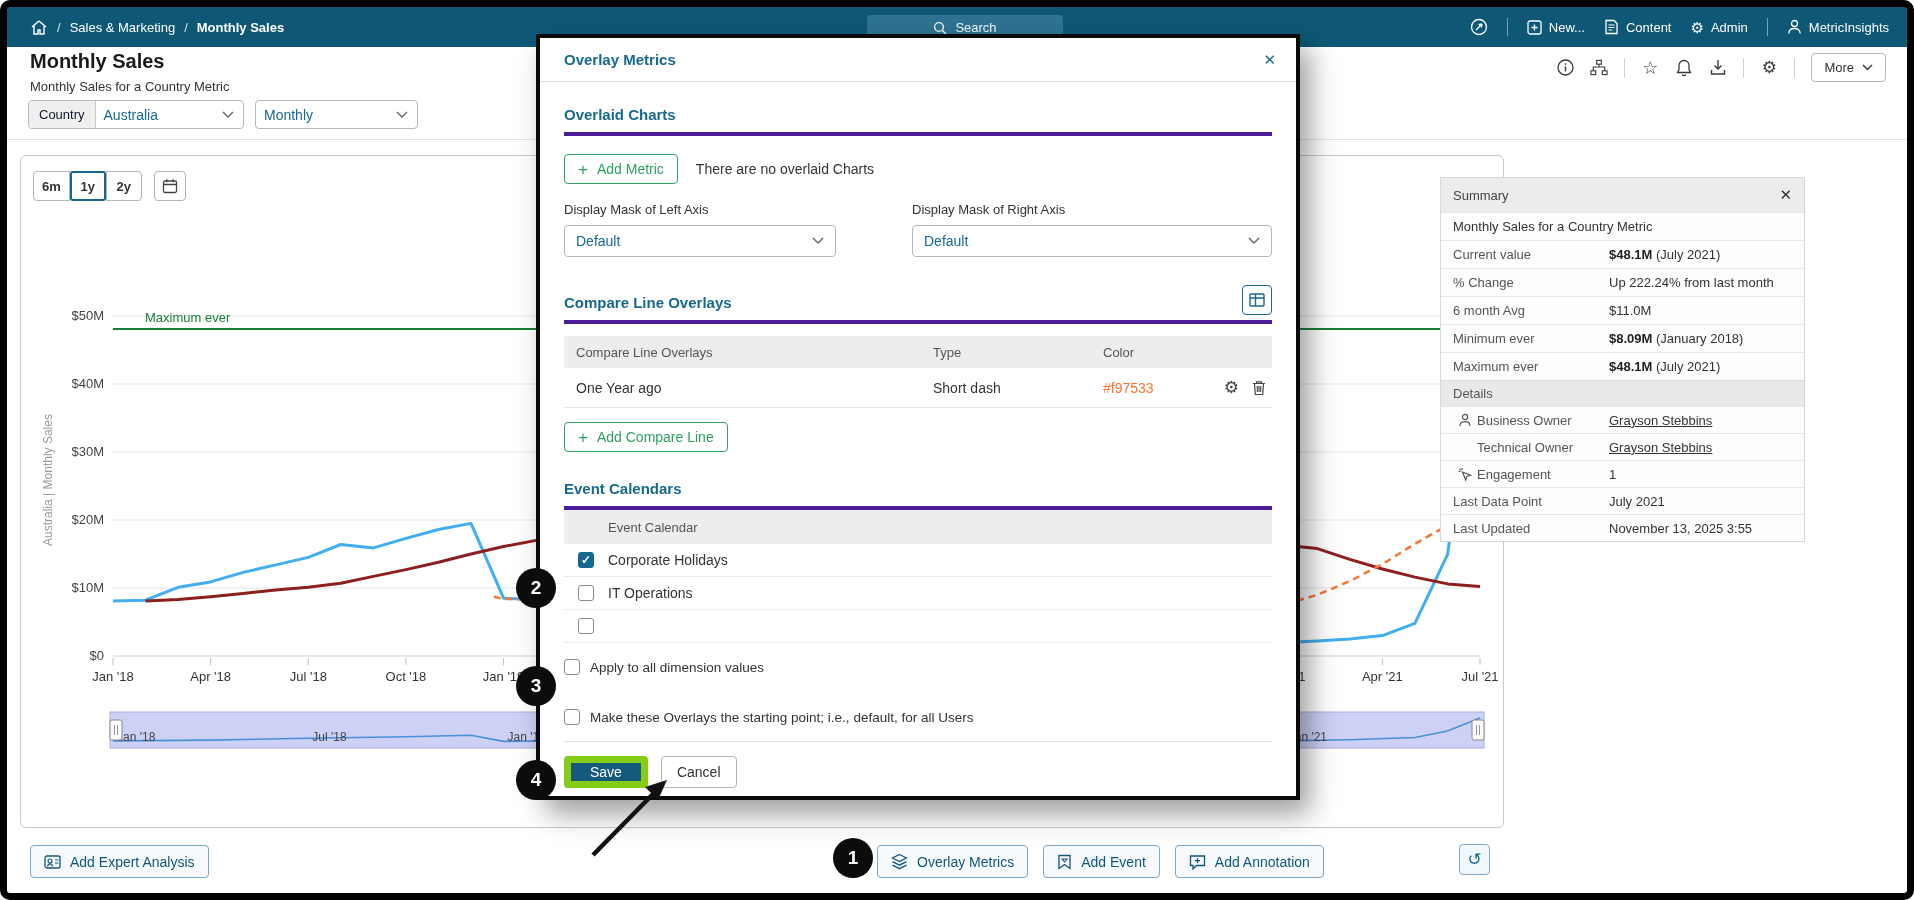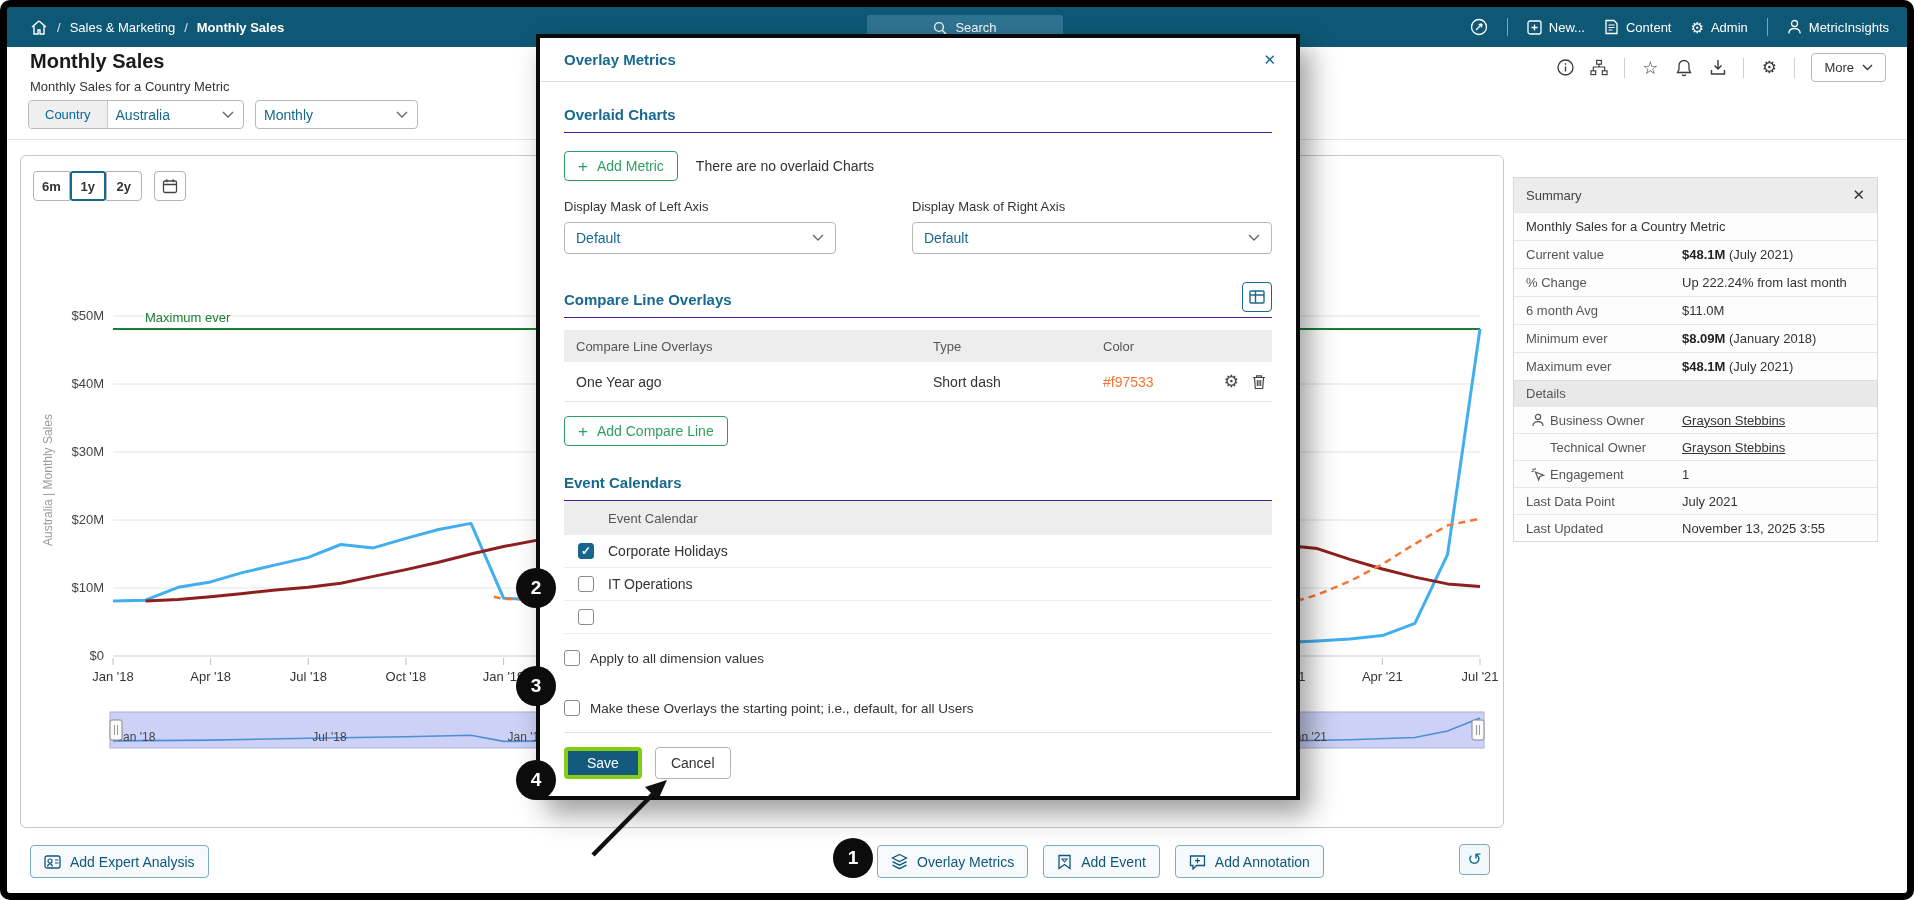--- a/index.html
+++ b/index.html
@@ -22,38 +22,38 @@
   
   .page-title { position:absolute; left:30px; top:50px; font-size:20px; font-weight:bold; color:#1a1a1a; }
   .page-sub { position:absolute; left:30px; top:79px; font-size:13px; color:#333; }
   .hdr-icons { position:absolute; right:28px; top:53px; display:flex; align-items:center; gap:16px; color:#3a3a3a; }
   .hico { width:18px; height:18px; display:flex; align-items:center; justify-content:center; font-size:15px; color:#3a3a3a; }
   .vdiv { width:1px; height:20px; background:#d0d0d0; }
   .more-btn { border:1px solid #b9b9b9; border-radius:4px; padding:6px 12px; font-size:13px; color:#333; display:flex; align-items:center; gap:8px; background:#fff; }
 
   
   .combo { position:absolute; top:100px; height:29px; border:1px solid #b9b9b9; border-radius:4px; display:flex; align-items:center; background:#fff; overflow:hidden; }
-  .combo .prefix { background:#efefef; border-right:1px solid #c9c9c9; color:#0369a1; font-size:13px; padding:0 16px; height:100%; display:flex; align-items:center; }
+  .combo .prefix { background:#efefef; border-right:1px solid #c9c9c9; color:#0f172a; font-size:13px; padding:0 10px; height:100%; display:flex; align-items:center; }
   .combo .val { color:#17698f; font-size:14px; padding:0 8px; flex:1; }
   .combo .chev { margin-right:9px; color:#666; }
   .hr-top { position:absolute; left:0; right:0; top:139px; border-top:1px solid #e3e3e3; }
 
   
   .card { position:absolute; left:20px; top:155px; width:1484px; height:673px; border:1px solid #c9c9c9; border-radius:6px; background:#fff; }
   .ranges { position:absolute; left:33px; top:171px; display:flex; align-items:center; z-index:3; }
   .rbtn { min-width:36px; height:30px; border:1px solid #b5b5b5; background:#fff; color:#333; font-size:13px; font-weight:bold; display:flex; align-items:center; justify-content:center; padding:0 8px; }
   .rbtn:first-child { border-radius:4px 0 0 4px; }
   .rbtn.mid { border-left:none; border-right:none; }
   .rbtn.last { border-radius:0 4px 4px 0; }
   .rbtn.active { border:2px solid #15678e; border-radius:3px; }
   .calbtn { margin-left:12px; width:32px; height:30px; border:1px solid #b5b5b5; border-radius:4px; background:#fff; display:flex; align-items:center; justify-content:center; }
   #chart-svg { position:absolute; left:20px; top:155px; z-index:1; }
 
   
-  .summary { position:absolute; left:1513px; top:177px; width:365px; border:1px solid #d8d8d8; background:#fdfdfd; font-size:13px; z-index:2; }
+  .summary { position:absolute; left:1440px; top:177px; width:365px; border:1px solid #d8d8d8; background:#fdfdfd; font-size:13px; z-index:2; }
   .sum-head { height:34px; background:#ececec; display:flex; align-items:center; justify-content:space-between; padding:0 12px; color:#444; }
   .sum-close { font-size:15px; color:#333; cursor:pointer; }
   .sum-row { display:flex; align-items:center; min-height:28px; border-top:1px solid #e7e7e7; padding:0 12px; color:#333; }
   .sum-row .lbl { width:156px; color:#555; flex:none; }
   .sum-row .val b { color:#222; }
   .sum-sec { height:26px; background:#e9e9e9; display:flex; align-items:center; padding:0 12px; color:#555; border-top:1px solid #ddd; }
   .det-row { display:flex; align-items:center; min-height:27px; border-top:1px solid #e7e7e7; padding:0 12px; color:#555; }
   .det-row .ic { width:24px; flex:none; display:flex; align-items:center; color:#555; }
   .det-row .lbl { width:132px; flex:none; }
   .det-row .lbl.flush { width:156px; }
@@ -65,21 +65,21 @@
   .expert { position:absolute; left:30px; top:845px; }
   .foot-group { position:absolute; left:877px; top:845px; display:flex; gap:15px; }
   .reset-btn { position:absolute; left:1459px; top:844px; width:31px; height:31px; border:1px solid #7ea8c4; border-radius:4px; background:#f1f8fc; color:#17698f; font-size:17px; display:flex; align-items:center; justify-content:center; cursor:pointer; }
 
   
   .modal { position:absolute; left:536px; top:34px; width:764px; height:766px; background:#fff; border:4px solid #0a0a0a; box-shadow:10px 14px 26px rgba(0,0,0,.38); z-index:10; }
   .m-head { height:44px; display:flex; align-items:center; justify-content:space-between; padding:0 20px 0 24px; border-bottom:1px solid #ddd; }
   .m-title { color:#17698f; font-size:15px; font-weight:bold; }
   .m-close { color:#17698f; font-size:15px; cursor:pointer; }
   .m-body { padding:0 24px; }
-  .sec-head { margin-top:24px; display:flex; align-items:flex-end; justify-content:space-between; border-bottom:1px solid #4c1d95; padding-bottom:9px; }
+  .sec-head { margin-top:24px; display:flex; align-items:flex-end; justify-content:space-between; border-bottom:4px solid #4c1d95; padding-bottom:9px; }
   .sec-head h2 { color:#17698f; font-size:15px; font-weight:bold; }
   .sec-head.tight { margin-top:28px; }
   .grid-btn { width:30px; height:30px; border:1.5px solid #17698f; border-radius:4px; background:#fff; display:flex; align-items:center; justify-content:center; margin-bottom:-4px; cursor:pointer; }
   .add-row { margin-top:18px; display:flex; align-items:center; }
   .green-btn { display:inline-flex; align-items:center; gap:9px; height:30px; padding:0 13px; border:1px solid #2f9e62; border-radius:4px; color:#2f9e62; background:#fff; font-size:14px; cursor:pointer; }
   .green-btn .plus { font-size:17px; line-height:1; }
   .empty-txt { margin-left:18px; font-size:14px; color:#333; }
   .masks { margin-top:18px; display:flex; justify-content:space-between; }
   .mask .mlabel { font-size:13px; color:#333; margin-bottom:8px; }
   .select { height:32px; border:1px solid #b7b7b7; border-radius:4px; display:flex; align-items:center; justify-content:space-between; padding:0 11px; color:#17698f; font-size:14px; cursor:pointer; background:#fff; }
@@ -95,21 +95,21 @@
   .ev-table { font-size:14px; }
   .ev-hrow { display:grid; grid-template-columns:44px 1fr; height:34px; background:#ededed; align-items:center; color:#555; font-size:13px; }
   .ev-row { display:grid; grid-template-columns:44px 1fr; height:33px; align-items:center; border-bottom:1px solid #ececec; color:#333; }
   .ev-row .cbc, .ev-hrow .cbc { display:flex; justify-content:center; }
   .cb { width:16px; height:16px; border:1px solid #8a8a8a; border-radius:3px; background:#fff; display:inline-flex; align-items:center; justify-content:center; flex:none; cursor:pointer; }
   .cb.checked { background:#15678e; border-color:#15678e; color:#fff; font-size:12px; font-weight:bold; }
   .opt { display:flex; align-items:center; gap:10px; font-size:13.5px; color:#333; }
   .opt1 { margin-top:34px; } .opt2 { margin-top:16px; }
   .m-div { margin-top:16px; border-top:1px solid #e2e2e2; }
   .m-btns { margin-top:14px; display:flex; gap:13px; }
-  .save-btn { height:32px; padding:0 19px; background:#135a7d; color:#fff; border:4px solid #84cc16; border-radius:4px; font-size:14px; cursor:pointer; }
+  .save-btn { height:32px; padding:0 19px; background:#135a7d; color:#fff; border:7px solid #84cc16; border-radius:4px; font-size:14px; cursor:pointer; }
   .cancel-btn { height:32px; padding:0 15px; background:#fff; color:#333; border:1px solid #b5b5b5; border-radius:4px; font-size:14px; cursor:pointer; }
 
   
   .badge { position:absolute; width:40px; height:40px; border-radius:50%; background:#0c0c0c; color:#fff; font-size:19px; font-weight:bold; display:flex; align-items:center; justify-content:center; z-index:12; }
   #arrow-svg { position:absolute; left:575px; top:765px; z-index:11; }
 
   svg.ic { display:block; }
 </style>
 </head>
 <body>

